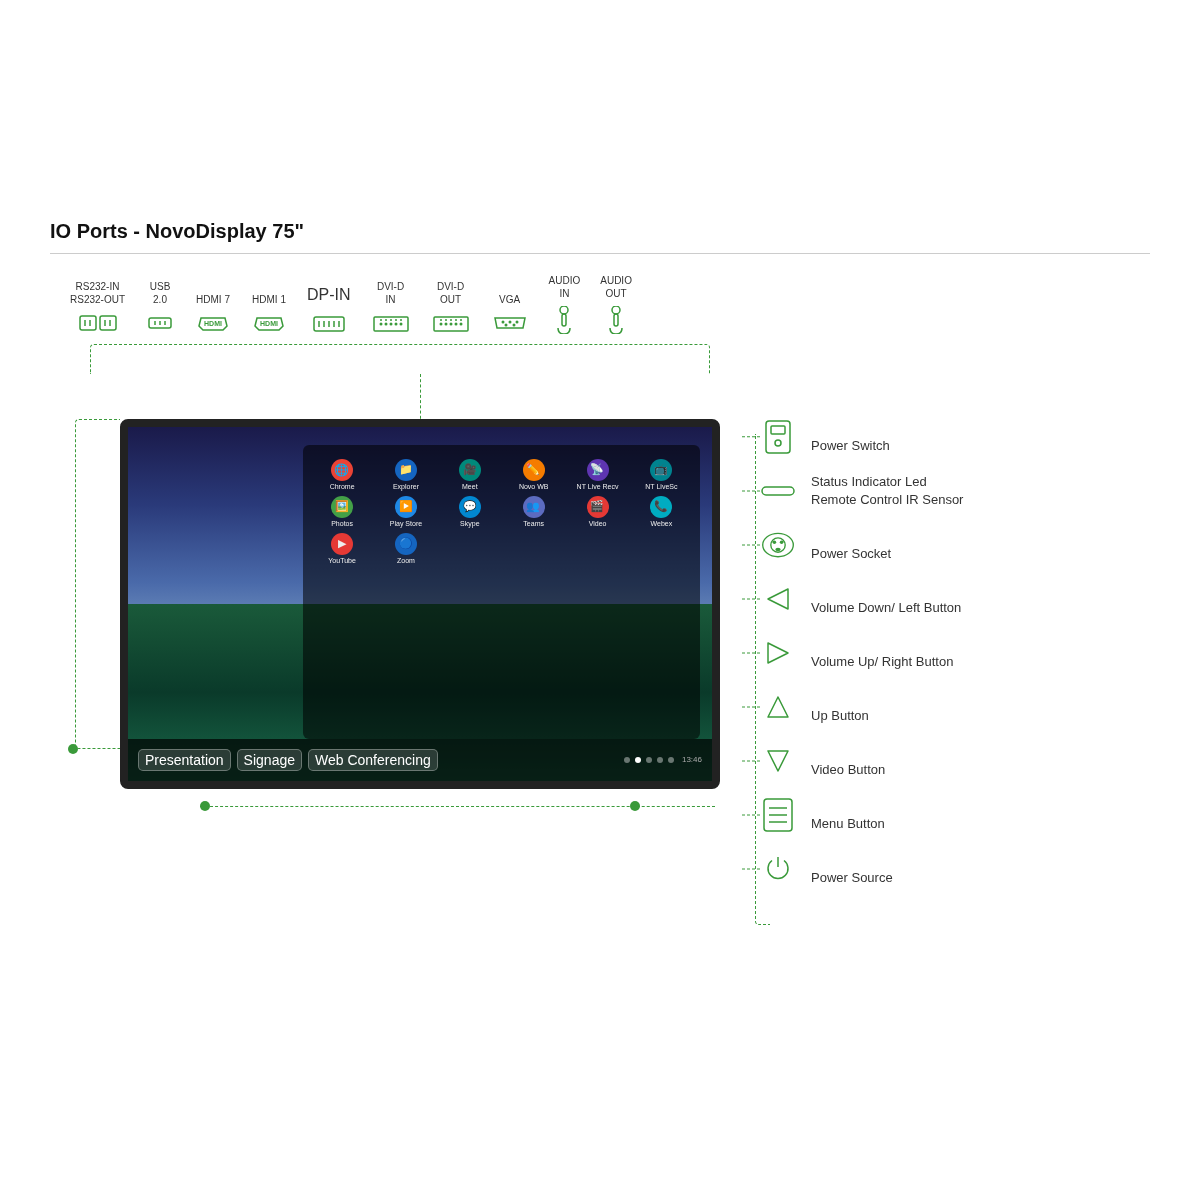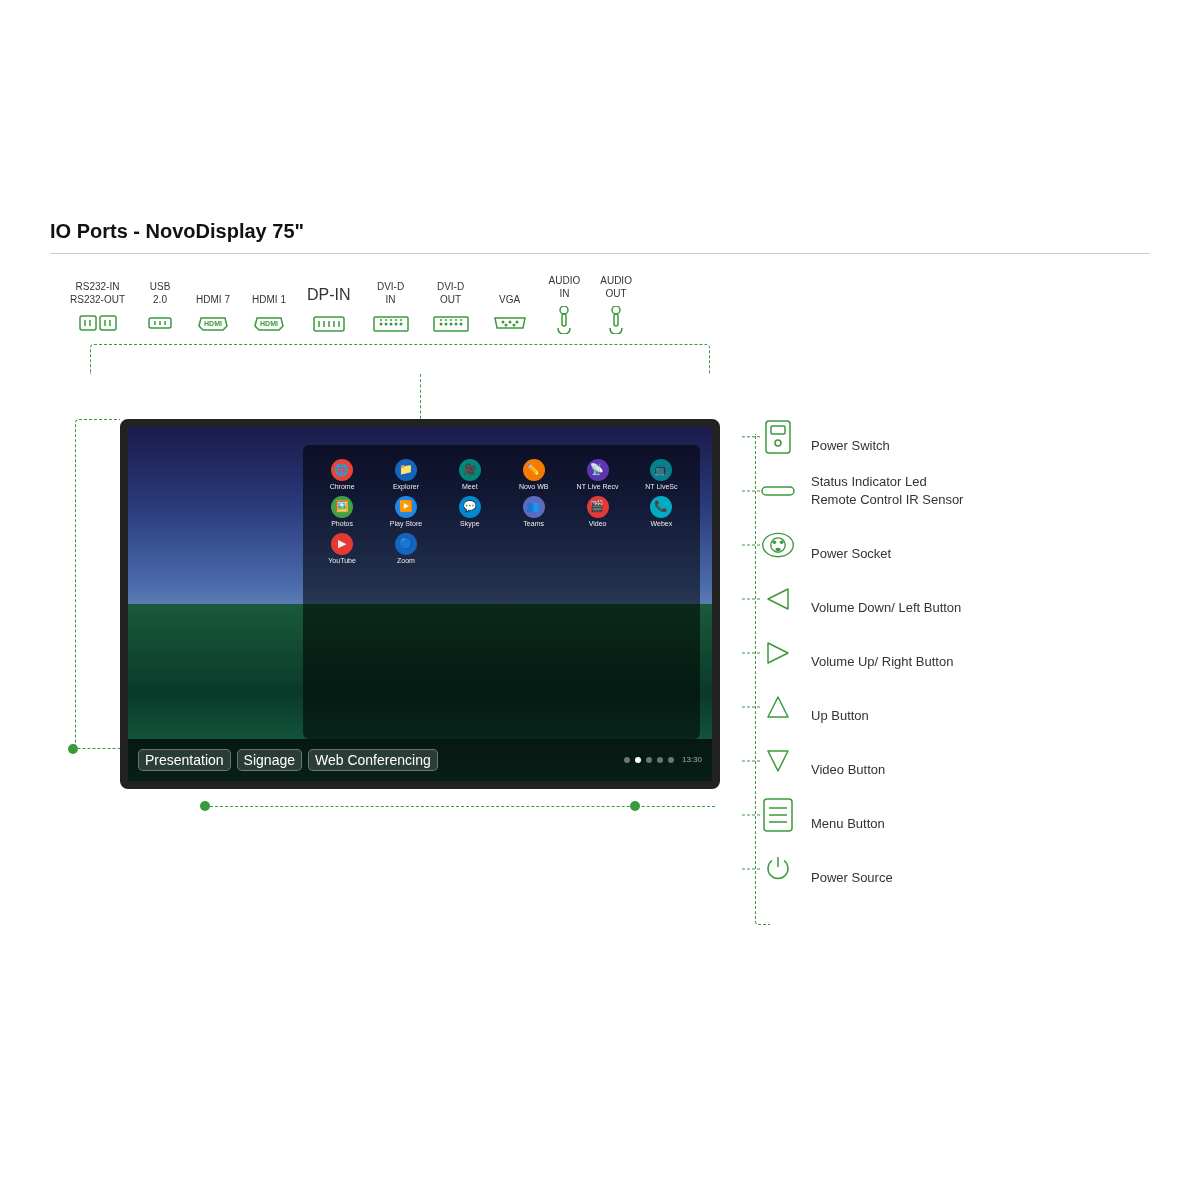--- a/index.html
+++ b/index.html
@@ -563,21 +563,21 @@
               <div class="bottom-btn">Web Conferencing</div>
             </div>
             <div style="display:flex; align-items:center; gap:8px;">
               <div style="display:flex; gap:5px; align-items:center;">
                 <div class="monitor-dot"></div>
                 <div class="monitor-dot active"></div>
                 <div class="monitor-dot"></div>
                 <div class="monitor-dot"></div>
                 <div class="monitor-dot"></div>
               </div>
-              <div class="bottom-version">13:30</div>
+              <div class="bottom-version">13:46</div>
             </div>
           </div>
         </div>
       </div>
 
       <div style="position:relative; margin-top:5px;">
         <div style="position:absolute; left:80px; right:5px; top:12px; border-top: 1.5px dashed #3a9a3a;"></div>
         <div style="display:flex; justify-content:space-between; padding:7px 80px;">
           <div style="width:10px; height:10px; border-radius:50%; background:#3a9a3a;"></div>
           <div style="width:10px; height:10px; border-radius:50%; background:#3a9a3a;"></div>

